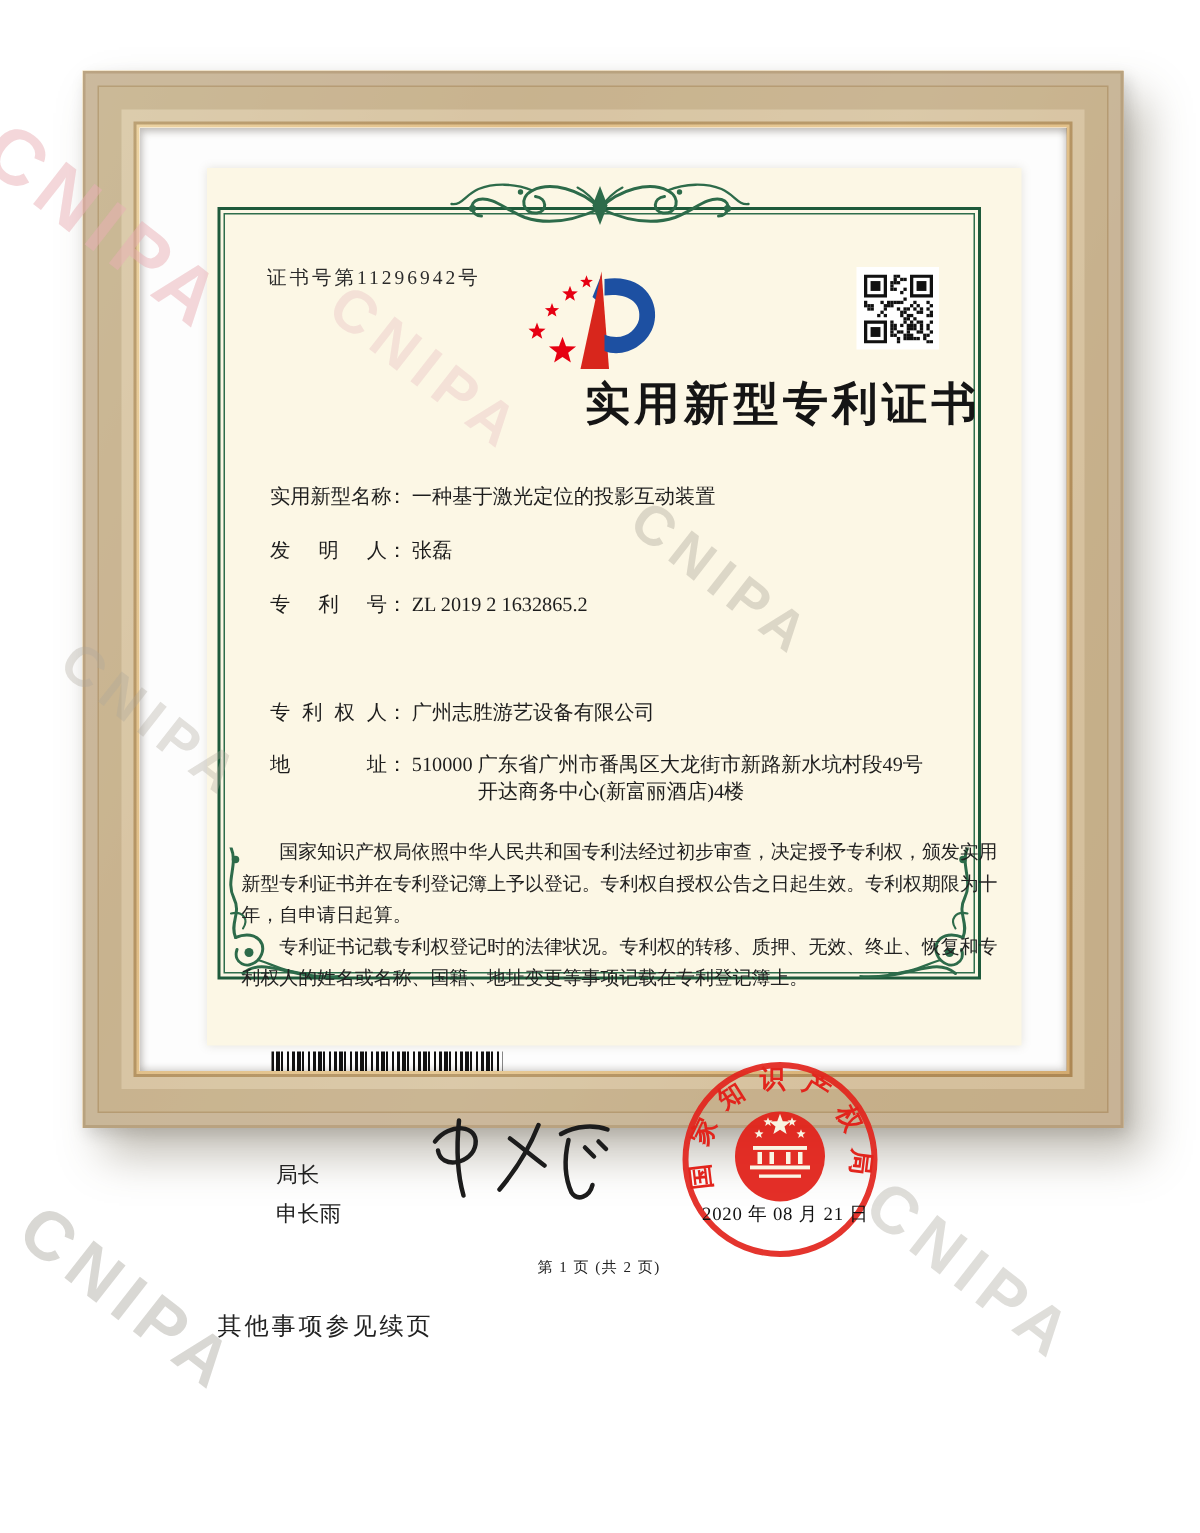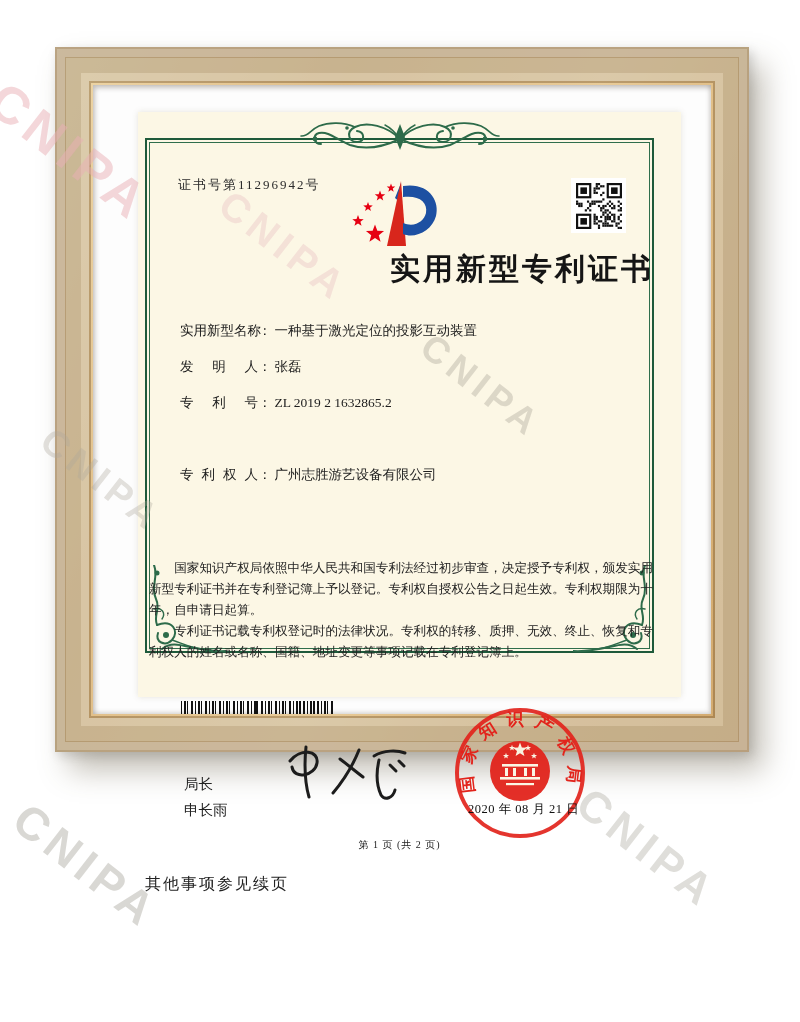--- a/index.html
+++ b/index.html
@@ -34,21 +34,21 @@
   .certno{position:absolute;left:40px;top:64px;font-size:13px;letter-spacing:2px;color:#2b2b2b;}
   .title{position:absolute;left:7px;right:27px;top:137px;text-align:right;
     font-size:30px;font-weight:600;letter-spacing:3px;color:#151515;}
   .row{position:absolute;left:42px;font-size:13.5px;color:#1d1d1d;white-space:nowrap;}
   .lbl{display:inline-block;width:78px;text-align:justify;text-align-last:justify;vertical-align:top;}
   .lblw{display:inline-block;width:118px;text-align:justify;text-align-last:justify;vertical-align:top;}
   .val{margin-left:3px;margin-top:34px;}
   .addr-val{display:inline-block;margin-left:3px;vertical-align:top;white-space:normal;width:390px;line-height:18px;}
   .addr-l2{display:block;padding-left:44px;}
   .pair2{position:absolute;left:263px;top:0;white-space:nowrap;}
-  .paras{position:absolute;left:11px;top:446px;width:504px;font-size:12.6px;line-height:21px;
+  .paras{position:absolute;left:23px;top:446px;width:504px;font-size:12.6px;line-height:21px;
     text-align:justify;color:#222;}
   .paras p{margin:0;text-indent:2em;}
   .barcode{position:absolute;left:43px;top:589px;width:154px;height:13px;
     background:repeating-linear-gradient(90deg,#111 0 1.5px,transparent 1.5px 3px,#111 3px 5.5px,
       transparent 5.5px 6.5px,#111 6.5px 7.5px,transparent 7.5px 10.5px,#111 10.5px 12px,transparent 12px 14px);}
   .director{position:absolute;left:46px;top:638px;font-size:14.5px;color:#222;line-height:26px;margin-top:21px;}
   .sig{position:absolute;left:140px;top:623px;}
   .sealbox{position:absolute;left:312px;top:591px;}
   .sealdate{position:absolute;left:330px;top:689px;font-size:12.5px;color:#111;letter-spacing:.5px;z-index:6;}
   .pageno{position:absolute;left:7px;right:27px;top:726px;text-align:center;font-size:10px;color:#222;letter-spacing:1px;}
@@ -322,20 +322,23 @@
         </div>
         <div class="row" style="top:246px">
           <span class="lbl">发明人</span><span>：</span><span class="val">张磊</span>
         </div>
         <div class="row" style="top:282px">
           <span class="lbl">专利号</span><span>：</span><span class="val">ZL 2019 2 1632865.2</span>
         </div>
         <div class="row" style="top:354px">
           <span class="lbl">专利权人</span><span>：</span><span class="val">广州志胜游艺设备有限公司</span>
         </div>
+        <div class="row" style="top:389px">
+          <span class="lbl">地址</span><span>：</span><span class="addr-val"><span>510000 广东省广州市番禺区大龙街市新路新水坑村段49号</span><span class="addr-l2">开达商务中心(新富丽酒店)4楼</span></span>
+        </div>
 
         <div class="paras">
           <p>国家知识产权局依照中华人民共和国专利法经过初步审查，决定授予专利权，颁发实用新型专利证书并在专利登记簿上予以登记。专利权自授权公告之日起生效。专利权期限为十年，自申请日起算。</p>
           <p>专利证书记载专利权登记时的法律状况。专利权的转移、质押、无效、终止、恢复和专利权人的姓名或名称、国籍、地址变更等事项记载在专利登记簿上。</p>
         </div>
 
         <div class="barcode"></div>
 
         <div class="director">
           <div>局长</div>

